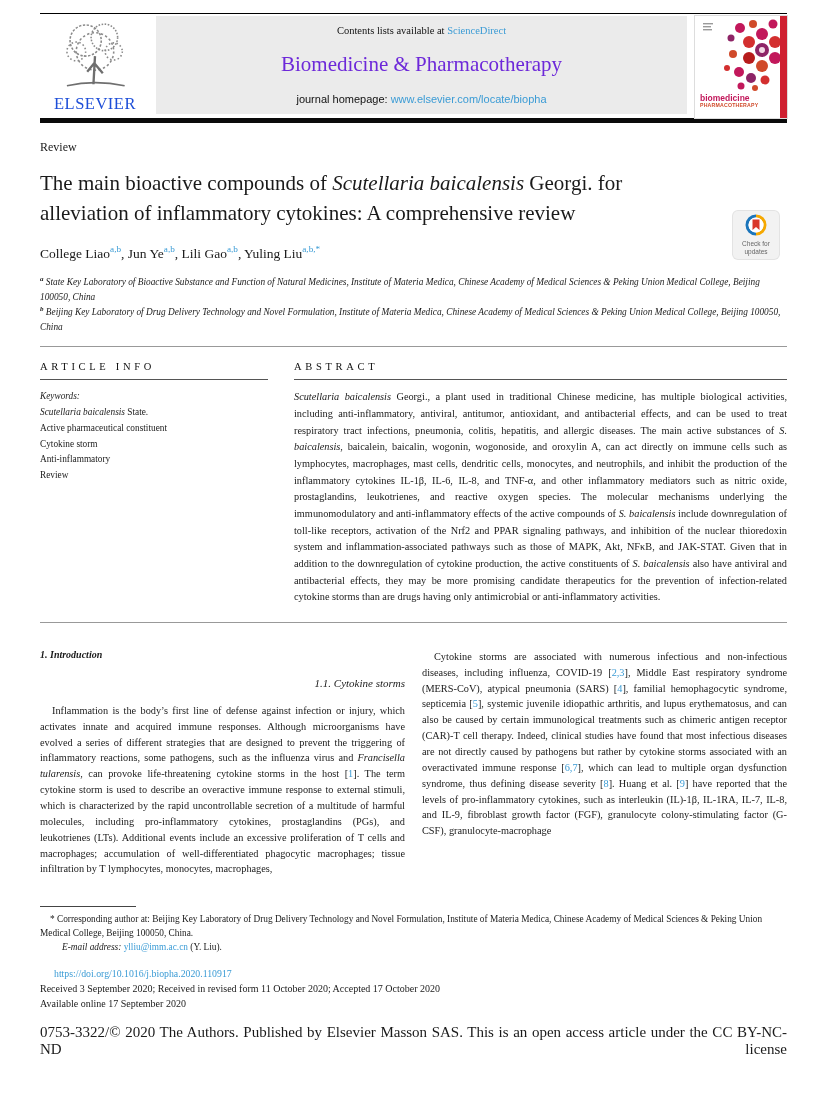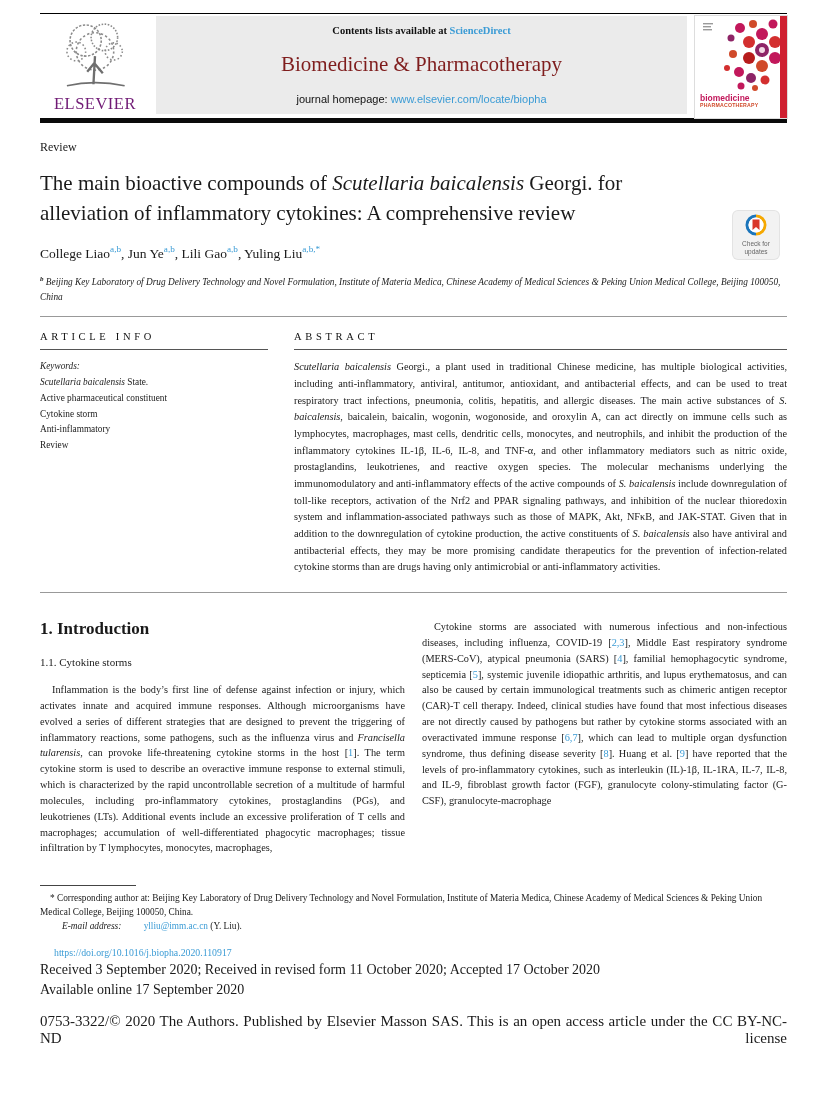--- a/index.html
+++ b/index.html
@@ -7,25 +7,25 @@
     position:relative;width:827px;height:1102px;margin:0 auto;background:#fff;
     font-family:"Liberation Serif","DejaVu Serif",serif;color:#1a1a1a;overflow:hidden;
     box-sizing:border-box;padding:0 40px;
   }
   
   .citation{padding-top:46px;text-align:center;font-size:11.5px;font-weight:bold;color:#1d6a8d;letter-spacing:.2px;}
   
   .header-rule{border-top:1px solid #000;margin-top:13px;}
   .header-band{display:flex;align-items:stretch;height:102px;}
   .logo-box{width:116px;display:flex;flex-direction:column;align-items:center;justify-content:flex-end;padding:4px 6px 2px 0;box-sizing:border-box;}
-  .elsevier-text{font-size:16.5px;color:#701a75;letter-spacing:.5px;margin-top:1px;font-family:"Liberation Serif",serif;}
+  .elsevier-text{font-size:16.5px;color:#1d4ed8;letter-spacing:.5px;margin-top:1px;font-family:"Liberation Serif",serif;}
   .header-center{flex:1;background:#ebebeb;margin:2px 8px 2px 0;display:flex;flex-direction:column;justify-content:space-between;text-align:center;padding:9px 0 9px 0;}
-  .contents-line{font-size:10.5px;color:#111;font-weight:bold;}
+  .contents-line{font-size:10.5px;color:#111;}
   .link{color:#3a9bd5;text-decoration:none;cursor:pointer;}
-  .journal-title{font-size:21px;color:#7f1d1d;}
+  .journal-title{font-size:21px;color:#6d28d9;}
   .homepage-line{font-family:"Liberation Sans","DejaVu Sans",sans-serif;font-size:11px;color:#111;}
   .cover{width:92px;height:102px;margin-top:2px;position:relative;background:#0f172a;box-shadow:0 0 0 1px #ddd;}
   .thick-bar{height:5px;background:#0a0a0a;margin-top:2px;}
   
   .article-type{margin-top:17px;font-size:12px;}
   .paper-title{margin-top:13px;font-size:21px;line-height:1.45;width:630px;}
   .authors{margin-top:15px;font-size:13.5px;}
   .affiliations{margin-top:13px;font-size:9.3px;line-height:1.55;font-style:italic;}
   .affil-row sup{font-style:italic;font-weight:bold;font-size:7px;}
   .gray-rule{border-top:1px solid #999;margin-top:12px;}
@@ -35,35 +35,35 @@
   .abs-col{flex:1;}
   .block-heading{font-size:10.5px;letter-spacing:.35em;color:#111;}
   .heading-rule{border-top:1px solid #555;margin:7px 0 9px 0;}
   .keywords{font-size:9.3px;line-height:1.7;}
   .keywords-label{font-style:italic;}
   .abstract-text{font-size:10.3px;line-height:1.62;text-align:justify;}
   .section-rule{border-top:1px solid #999;margin-top:16px;}
   
   .body-cols{display:flex;gap:17px;margin-top:26px;}
   .col{flex:1;min-width:0;}
-  .h-section{font-size:17px;font-weight:bold;margin:0 0 0 0;}
-  .h-subsection{font-size:11px;font-weight:normal;margin:17px 0 0 0;}
+  .h-section{font-size:10px;font-weight:bold;margin:0 0 0 0;font-style:italic;}
+  .h-subsection{font-size:11px;font-style:italic;font-weight:normal;margin:17px 0 0 0;text-align:right;}
   .body-par{font-size:10.3px;line-height:1.54;text-align:justify;margin-top:14px;}
   .indent{text-indent:12px;}
   .run-i{font-style:italic;}
   .run-sup{vertical-align:super;font-size:68%;color:#3a9bd5;}
   .run-ref{color:#3a9bd5;}
-  .run-link{color:#3a9bd5;margin-left:20px;}
+  .run-link{color:#3a9bd5;}
   
   .footnote-rule{border-top:1px solid #444;width:96px;margin-top:18px;}
   .footnote{font-size:9.3px;line-height:1.55;margin-top:5px;}
   .footnote .star-line{text-indent:10px;}
   .footnote .email-line{text-indent:22px;}
   .doi-line{margin-top:13px;font-size:9.8px;padding-left:14px;}
-  .meta-line{font-size:14px;margin-top:4px;}
+  .meta-line{font-size:10px;margin-top:4px;}
   .copyright-line{font-size:15px;margin-top:15px;text-align:justify;text-align-last:justify;}
   
   .check-badge{position:absolute;top:211px;right:48px;width:46px;height:48px;background:#f2f2f2;border-radius:5px;
     display:flex;flex-direction:column;align-items:center;justify-content:center;cursor:pointer;box-shadow:0 0 0 1px #e3e3e3;}
   .badge-text{font-family:"Liberation Sans",sans-serif;font-size:6.5px;color:#666;line-height:1.25;text-align:center;}
   
   .cover-strip{position:absolute;right:0;top:0;width:7px;height:100%;background:#cf2030;}
   .cover-title{position:absolute;left:5px;bottom:10px;font-family:"Liberation Sans",sans-serif;line-height:1;}
   .cover-title .l1{font-size:8.5px;font-weight:bold;color:#c2185b;}
   .cover-title .l2{font-size:5.2px;font-weight:bold;color:#d04a2a;letter-spacing:.2px;}
@@ -153,20 +153,21 @@
     </span>
     <div class="badge-text">
       <div>Check for</div>
       <div>updates</div>
     </div>
   </div>
 
   <div class="authors"><span>College Liao</span><span class="run-sup">a,b</span><span>, Jun Ye</span><span class="run-sup">a,b</span><span>, Lili Gao</span><span class="run-sup">a,b</span><span>, Yuling Liu</span><span class="run-sup">a,b,*</span></div>
 
   <div class="affiliations">
+    <div class="affil-row"><sup>a</sup> <span>State Key Laboratory of Bioactive Substance and Function of Natural Medicines, Institute of Materia Medica, Chinese Academy of Medical Sciences &amp; Peking Union Medical College, Beijing 100050, China</span></div>
     <div class="affil-row"><sup>b</sup> <span>Beijing Key Laboratory of Drug Delivery Technology and Novel Formulation, Institute of Materia Medica, Chinese Academy of Medical Sciences &amp; Peking Union Medical College, Beijing 100050, China</span></div>
   </div>
 
   <div class="gray-rule"></div>
 
   <div class="info-abstract">
     <div class="info-col">
       <div class="block-heading">ARTICLE INFO</div>
       <div class="heading-rule"></div>
       <div class="keywords">

